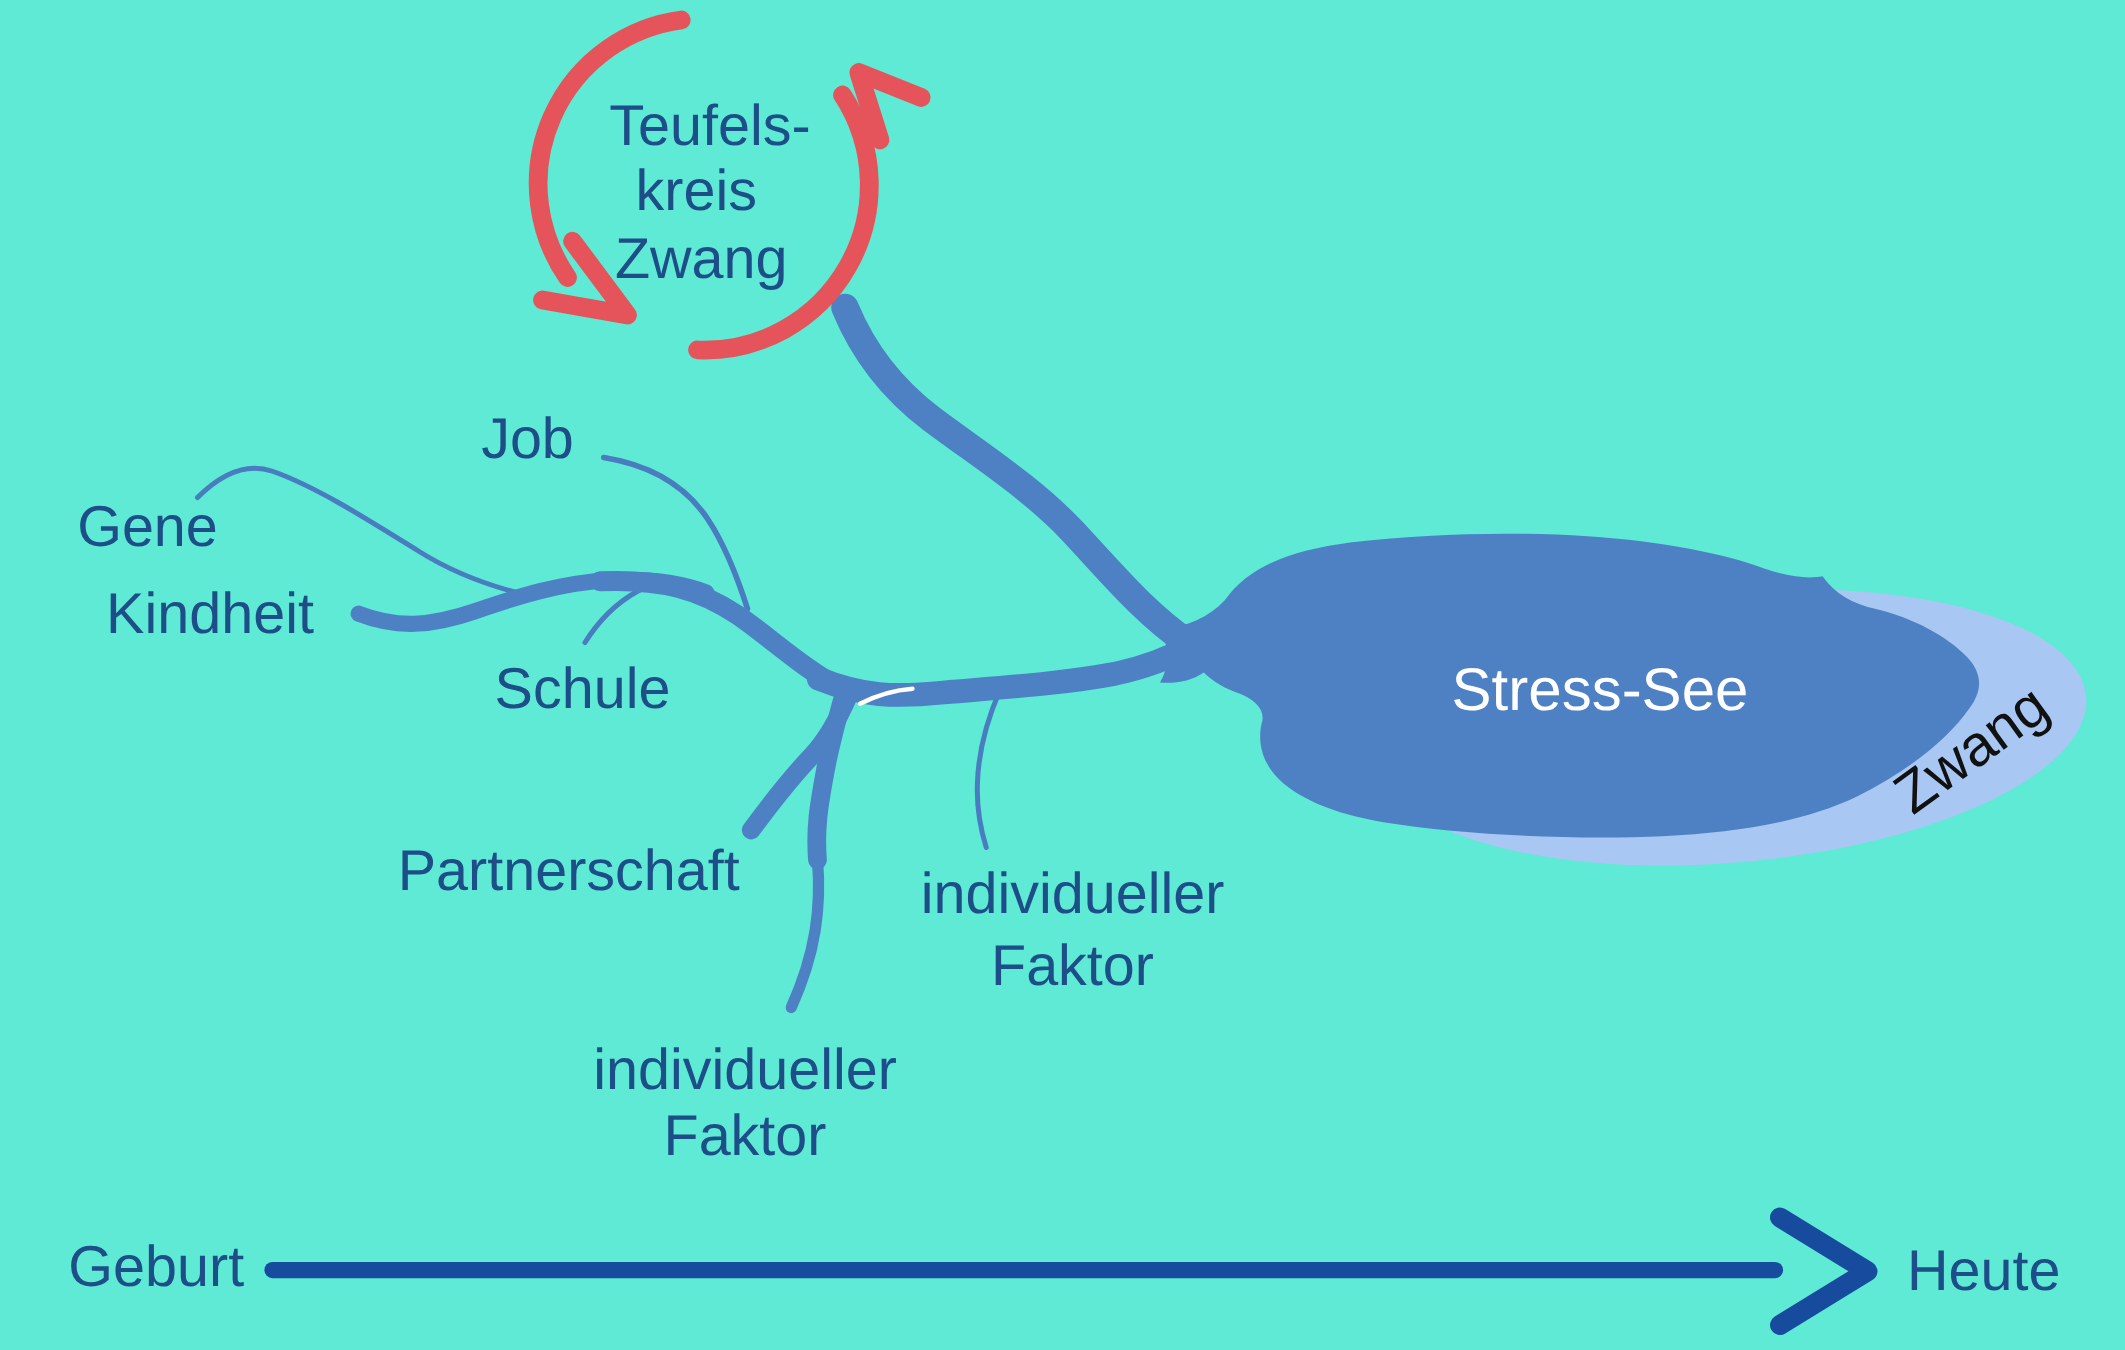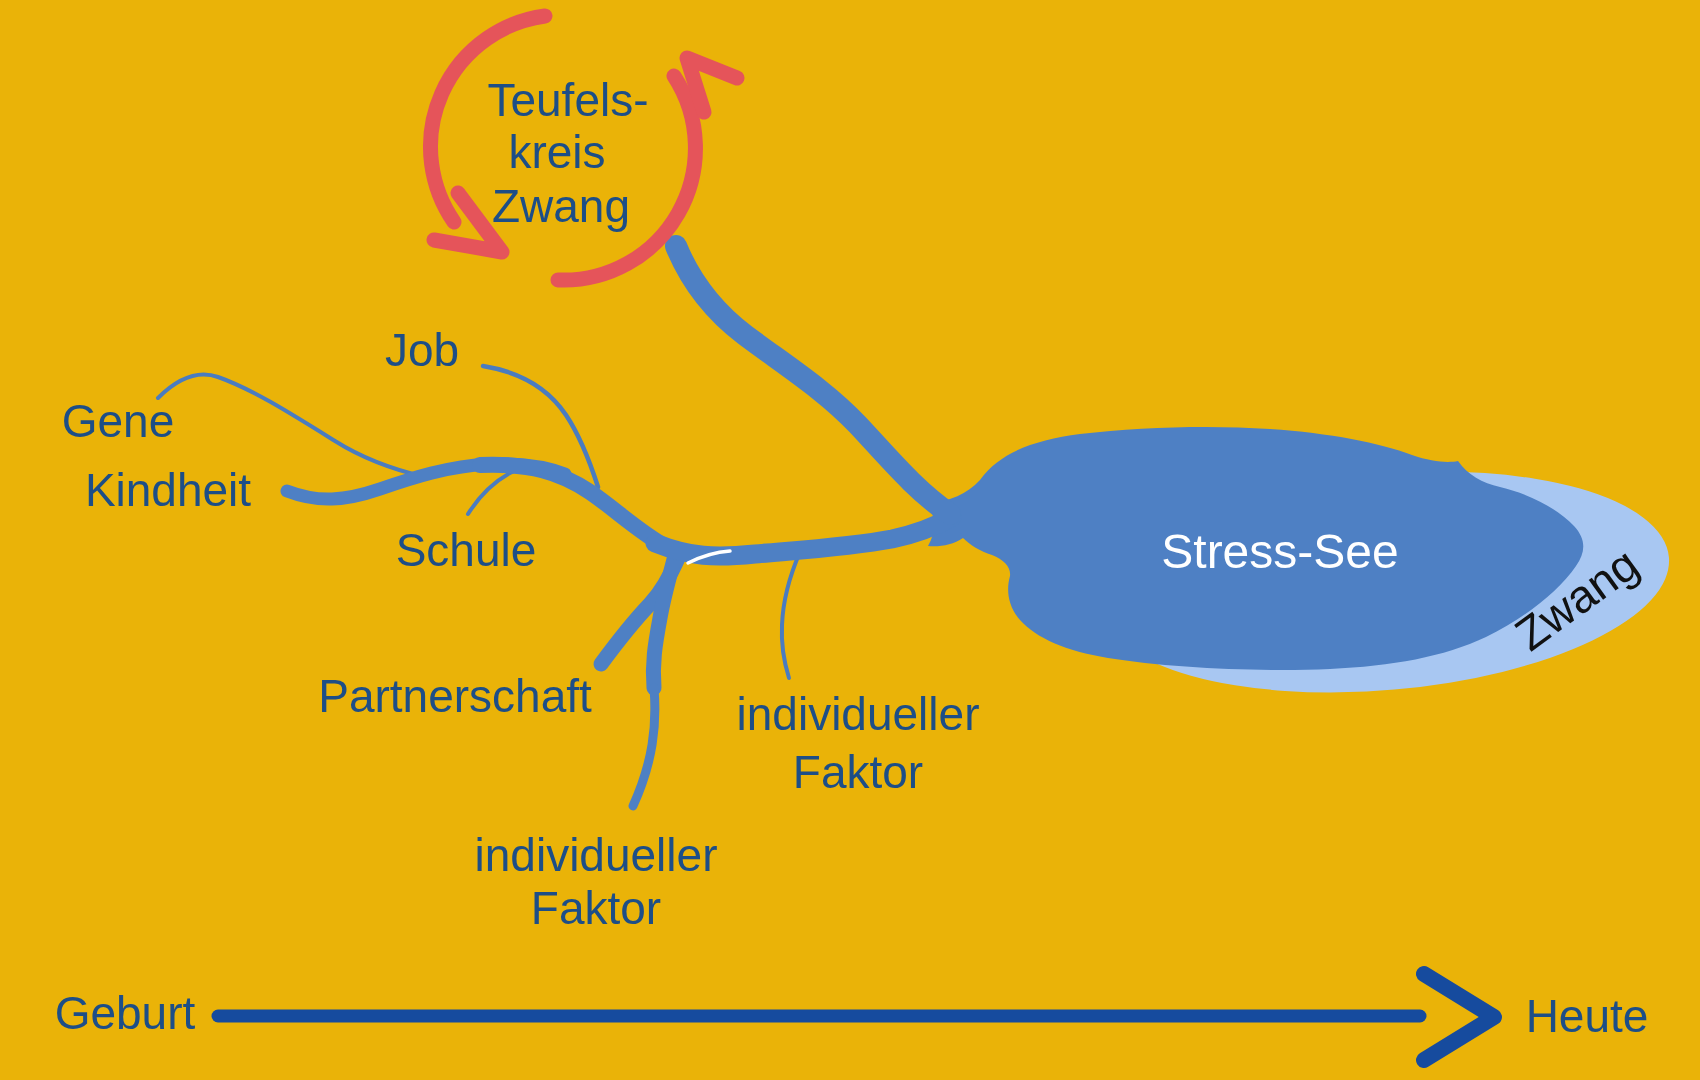--- a/index.html
+++ b/index.html
@@ -1,20 +1,20 @@
 <!DOCTYPE html>
 <html><head>
 <meta charset="utf-8">
 <style>
   html, body { margin: 0; padding: 0; background: #ffffff; }
   #canvas {
     position: relative;
     width: 1700px;
     height: 1080px;
-    background: #eab308;
+    background: #5eead4;
     overflow: hidden;
     font-family: "Liberation Sans", sans-serif;
   }
   svg { display: block; }
 
   .river-stroke { fill: none; stroke: #4e80c4; stroke-linecap: round; stroke-linejoin: round; }
   .thin-stroke  { fill: none; stroke: #4a7cc0; stroke-linecap: round; }
   .lake-fill    { fill: #4e80c4; stroke: none; }
   .lake-light   { fill: #a8c7f2; stroke: none; }
   .white-slit   { fill: none; stroke: #ffffff; stroke-linecap: round; }

